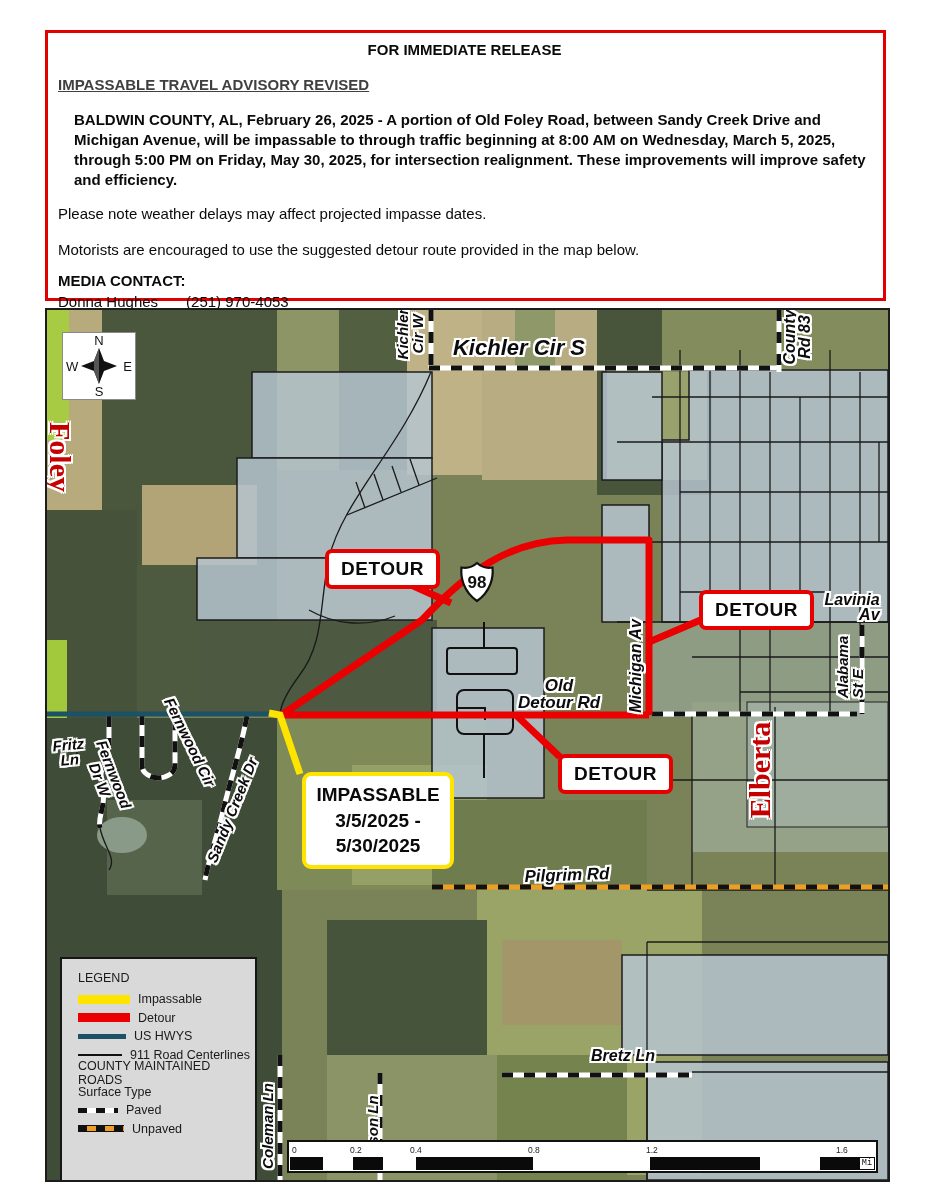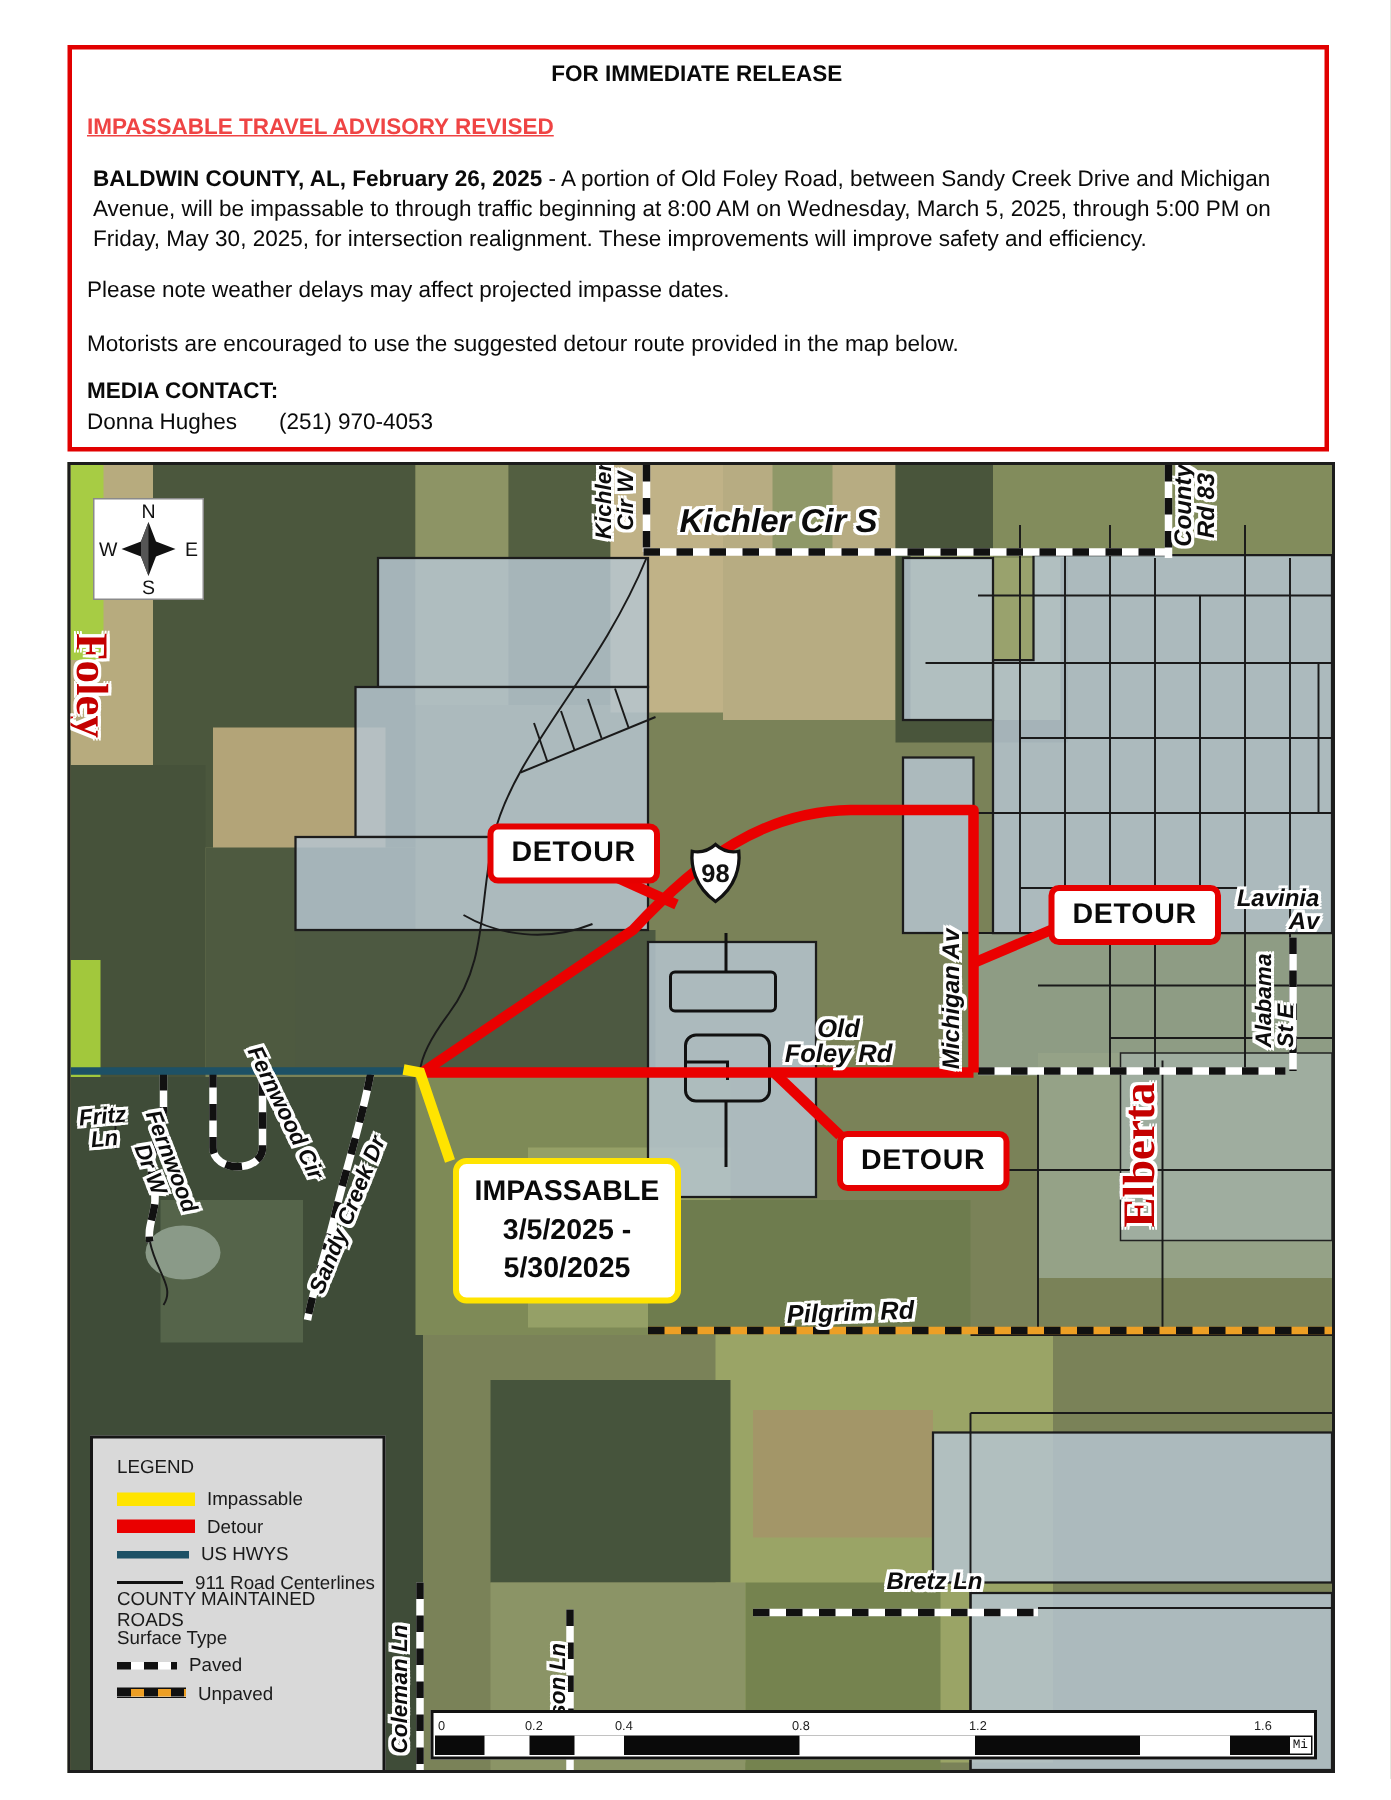--- a/index.html
+++ b/index.html
@@ -2,22 +2,22 @@
 <html><head>
 <meta charset="utf-8">
 <style>
   html,body{margin:0;padding:0;background:#fff;}
   .page{position:relative;width:927px;height:1200px;background:#fff;overflow:hidden;
         font-family:"Liberation Sans",sans-serif;color:#0a0a0a;}
   
   .pr-box{position:absolute;left:45px;top:30px;width:841px;height:271px;box-sizing:border-box;
           border:3px solid #e10000;background:#fff;padding:7px 12px 0 10px;font-size:15px;line-height:20px;}
   .pr-title{font-weight:bold;margin:0 0 15px 0;text-align:center;}
-  .pr-headline{font-weight:bold;color:#ef4444;text-decoration:underline;margin:0 0 15px 0;}
-  .pr-body{margin:0 0 14px 4px;}
+  .pr-headline{font-weight:bold;color:#404040;text-decoration:underline;margin:0 0 15px 0;}
+  .pr-body{margin:0 0 14px 16px;font-weight:bold;}
   .pr-note{margin:0 0 16px 0;}
   .pr-motorists{margin:0 0 11px 0;}
   .pr-media{font-weight:bold;margin:0 0 1px 0;}
   .pr-contact{display:flex;gap:28px;margin:0;}
   
   .map{position:absolute;left:45px;top:308px;width:841px;height:870px;border:2px solid #1c1c1c;
        box-sizing:content-box;overflow:hidden;background:#7a8258;}
   .map-svg{position:absolute;left:0;top:0;}
   .rlabel{position:absolute;font-style:italic;font-weight:bold;font-size:15px;line-height:15px;
           color:#0c0c0c;white-space:nowrap;text-align:center;
@@ -248,21 +248,21 @@
       <div>Lavinia</div>
       <div>Av</div>
     </div>
     <div class="rlabel" style="left:803px;top:357px;transform:translate(-50%,-50%) rotate(-90deg);text-align:left;">
       <div>Alabama</div>
       <div>St E</div>
     </div>
     <div class="rlabel" style="left:588px;top:356px;transform:translate(-50%,-50%) rotate(-90deg);font-size:16px;">Michigan Av</div>
     <div class="rlabel" style="left:512px;top:384px;transform:translate(-50%,-50%);font-size:17px;line-height:17px;">
       <div>Old</div>
-      <div>Foley Rd</div>
+      <div>Detour Rd</div>
     </div>
     <div class="rlabel" style="left:520px;top:565px;transform:translate(-50%,-50%) rotate(-2deg);font-size:17px;">Pilgrim Rd</div>
     <div class="rlabel" style="left:576px;top:745px;transform:translate(-50%,-50%);font-size:16px;">Bretz Ln</div>
     <div class="rlabel" style="left:22px;top:442px;transform:translate(-50%,-50%) rotate(-5deg);">
       <div>Fritz</div>
       <div>Ln</div>
     </div>
     <div class="rlabel" style="left:60px;top:467px;transform:translate(-50%,-50%) rotate(69deg);">
       <div>Fernwood</div>
       <div>Dr W</div>

